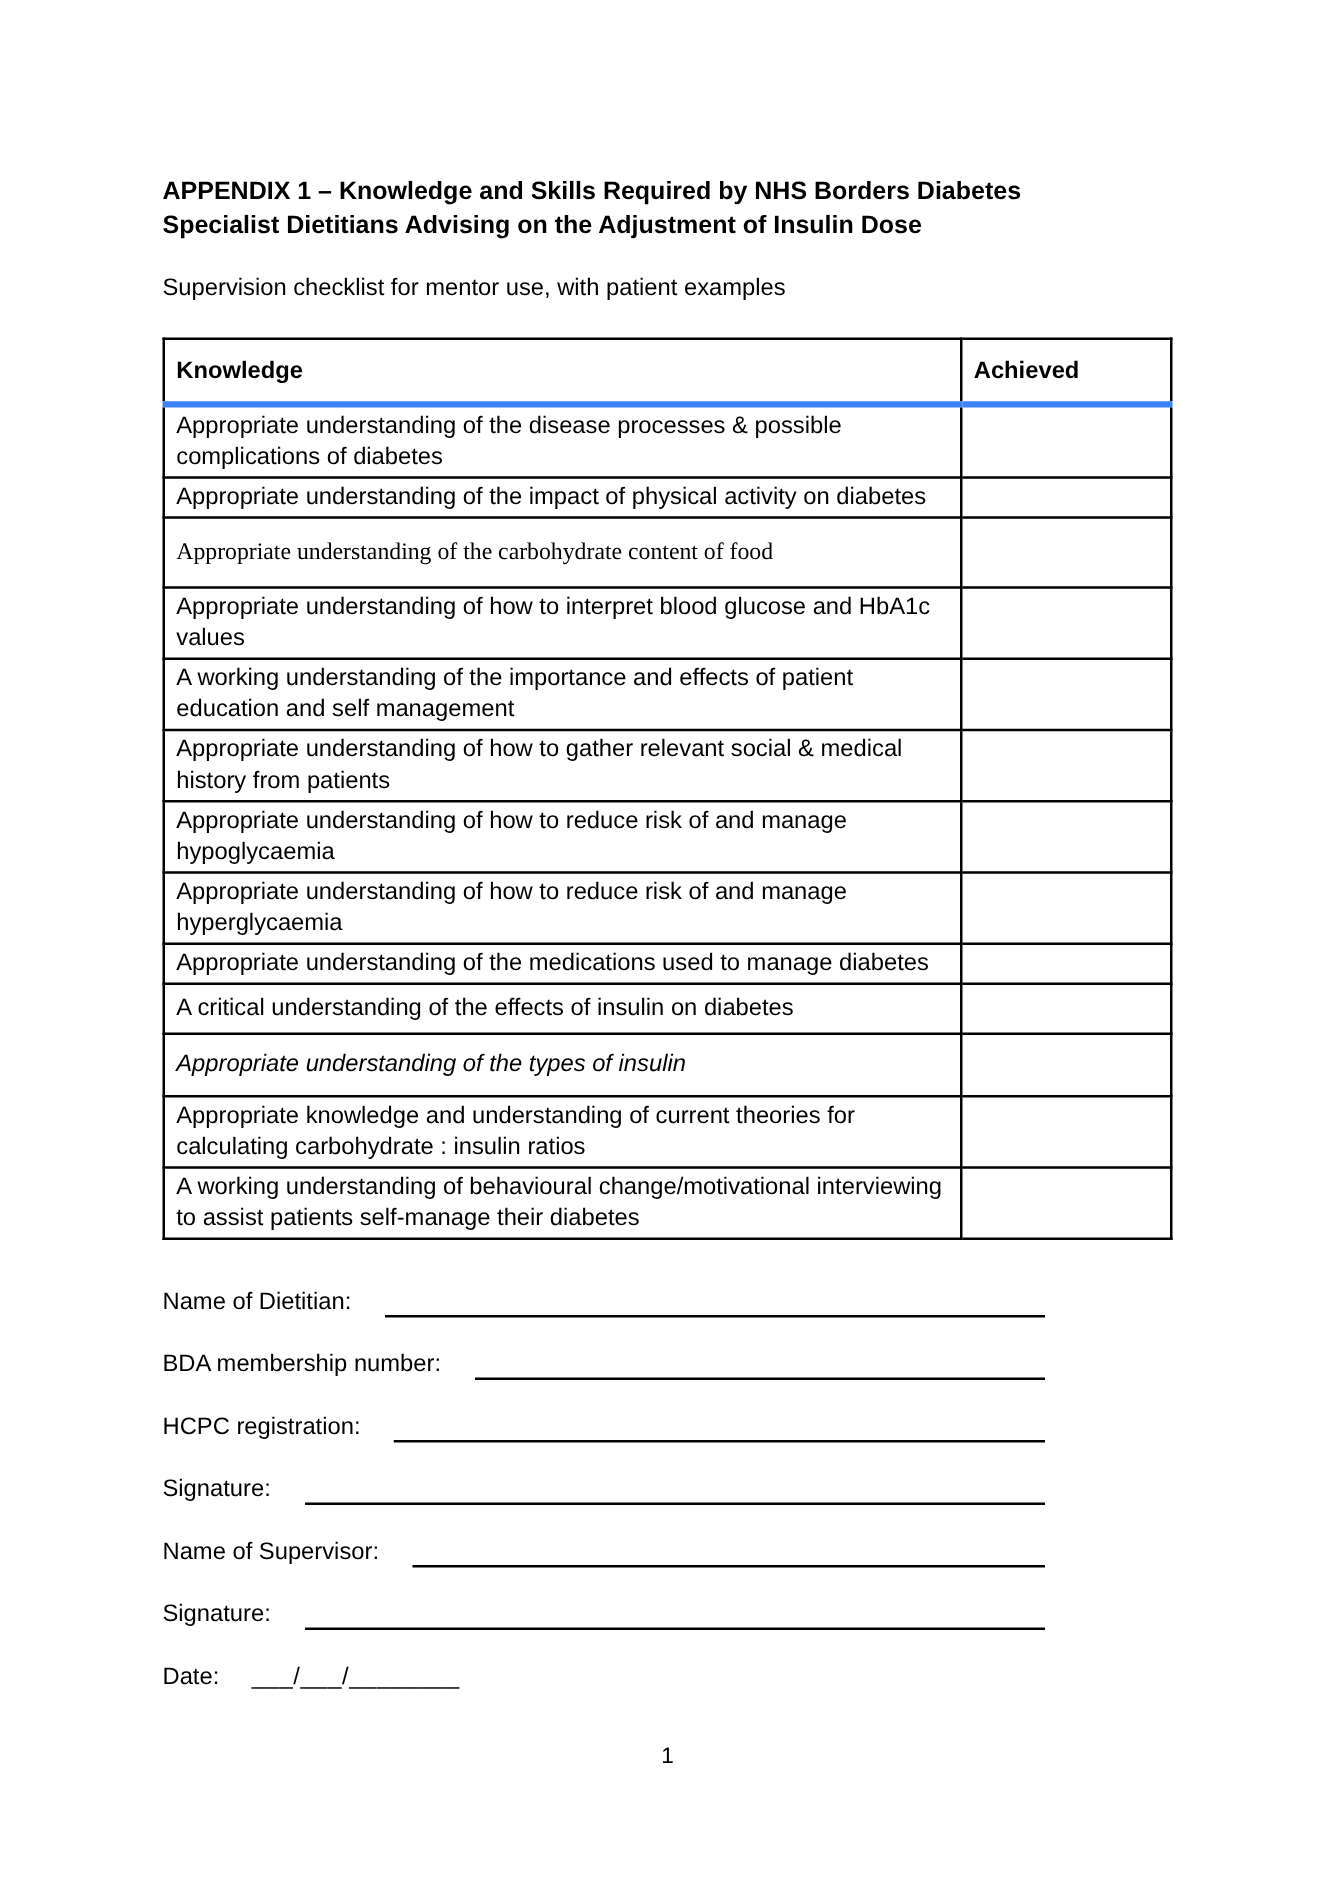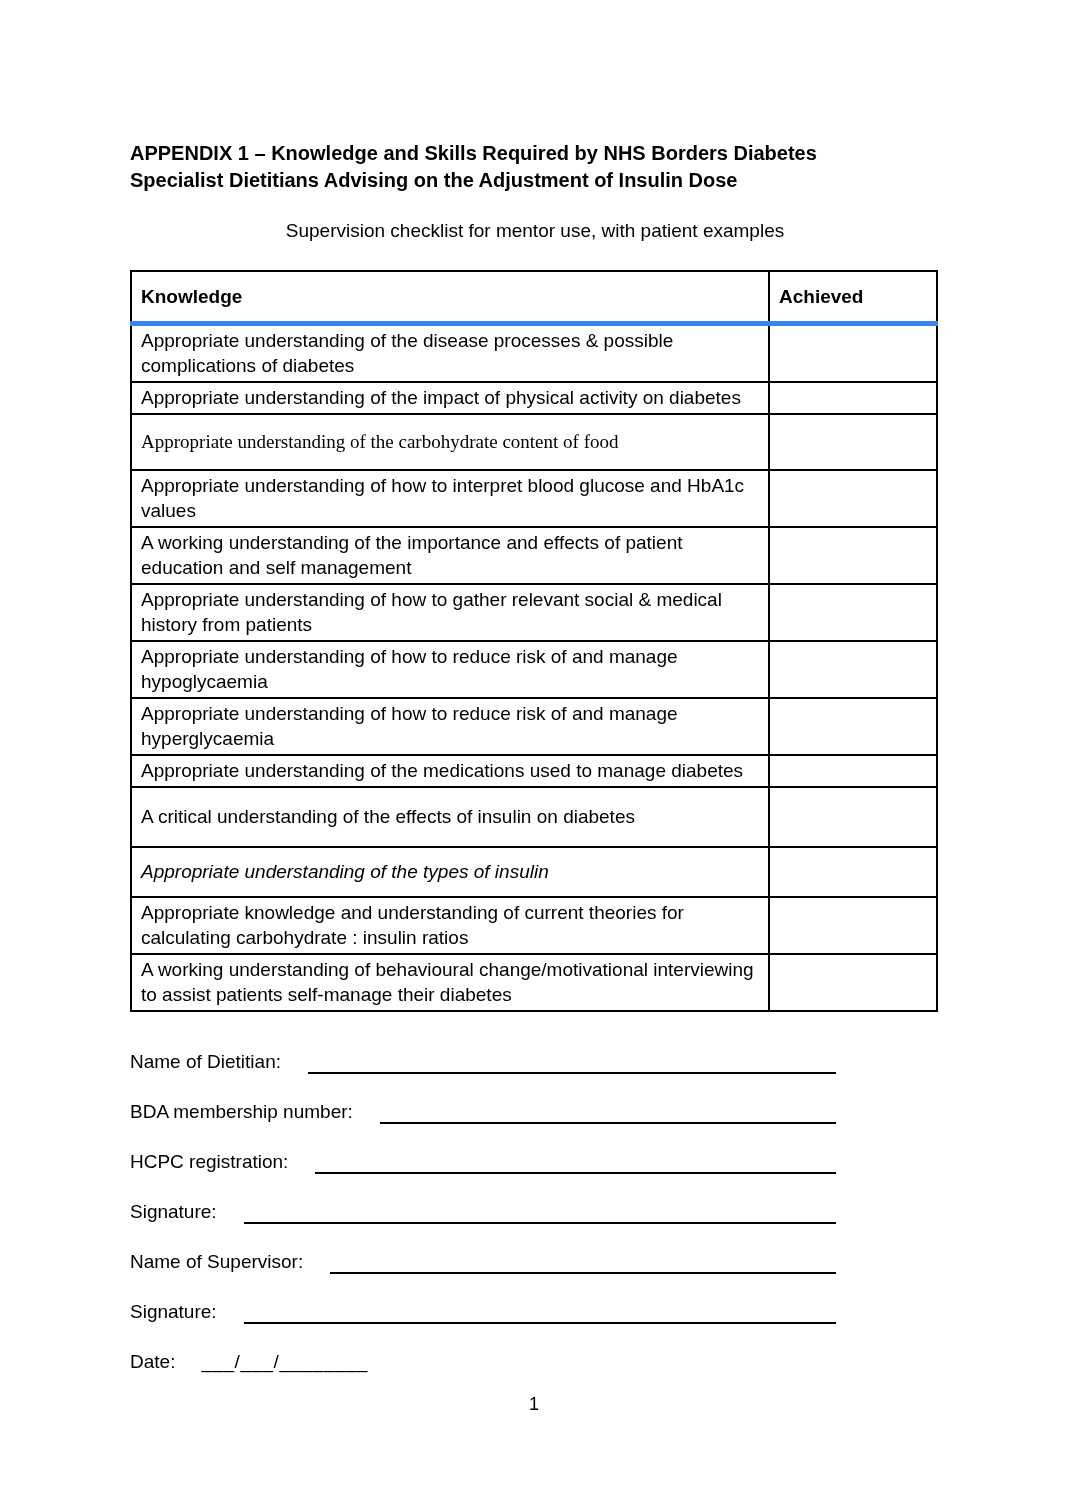--- a/index.html
+++ b/index.html
@@ -23,21 +23,20 @@
   .doc-title {
     font-size: 20px;
     font-weight: bold;
     line-height: 27px;
     width: 780px;
   }
   .doc-subtitle {
     font-size: 19px;
     line-height: 25px;
     margin-top: 24px;
-    text-align: center;
   }
   table.knowledge-table {
     border-collapse: collapse;
     margin-top: 27px;
     width: 806px;
     table-layout: fixed;
   }
   .knowledge-table th,
   .knowledge-table td {
     border: 2px solid #000000;
@@ -50,21 +49,21 @@
   .knowledge-table th {
     font-weight: bold;
     border-bottom: 5px solid #3b82f6;
     padding-top: 12px;
     padding-bottom: 12px;
   }
   .knowledge-table col.c-knowledge { width: 638px; }
   .knowledge-table col.c-achieved  { width: 168px; }
   
   .knowledge-table tbody tr:nth-child(3)  td { height: 56px; vertical-align: middle; font-family: Liberation Serif, serif; }
-  .knowledge-table tbody tr:nth-child(10) td { height: 60px; vertical-align: middle; }
+  .knowledge-table tbody tr:nth-child(10) td { height: 40px; vertical-align: middle; }
   .knowledge-table tbody tr:nth-child(11) td { height: 50px; vertical-align: middle; font-style: italic; }
   .form-section { margin-top: 37px; }
   .form-field {
     display: flex;
     align-items: flex-end;
     width: 706px;
     margin-top: 25px;
     font-size: 19px;
     line-height: 25px;
     gap: 20px;

